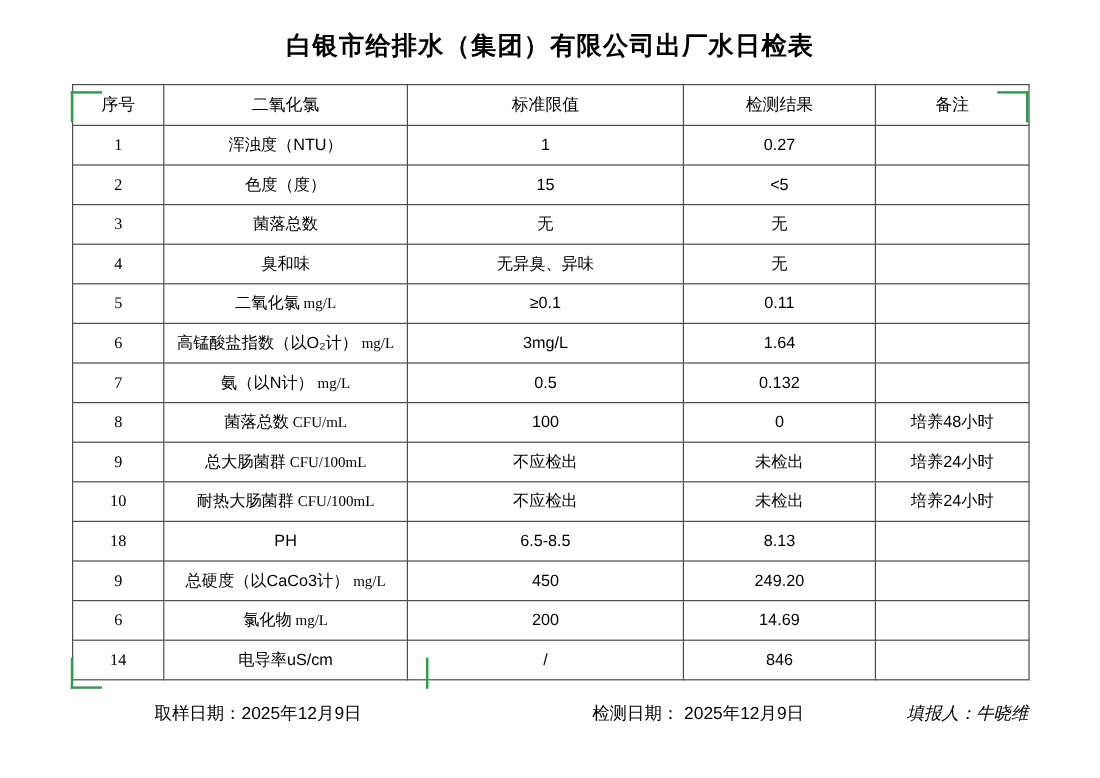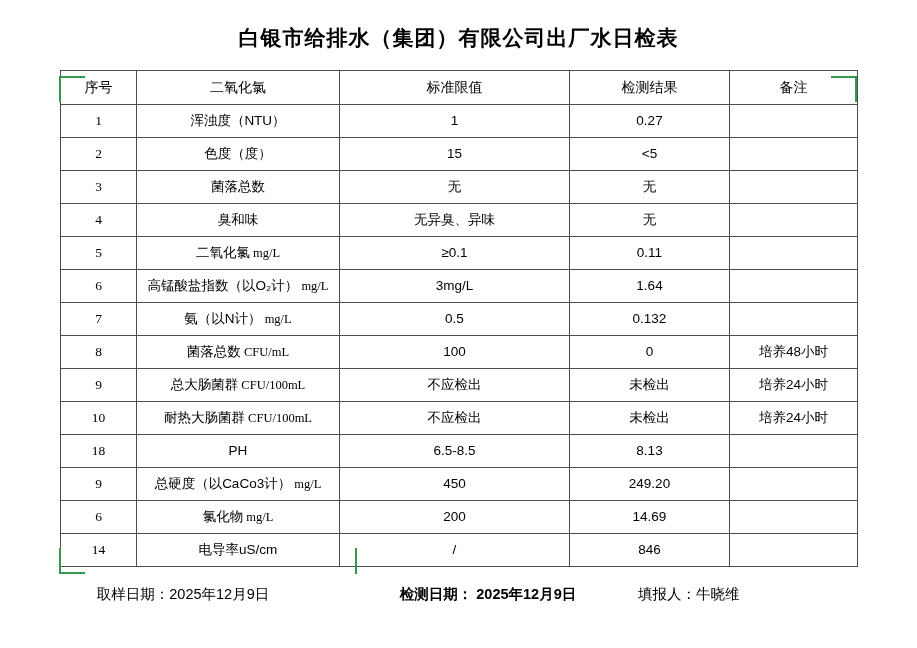--- a/index.html
+++ b/index.html
@@ -59,28 +59,28 @@
   col.c-limit { width: 230px; }
   col.c-result { width: 160px; }
   col.c-remark { width: 128px; }
 
   .item-cell { font-size: 14px; }
   .unit { font-family: "Liberation Serif", serif; font-size: 12.5px; }
   .ser { font-family: "Liberation Serif", serif; }
 
   .footer {
     display: flex;
-    padding: 0 28px;
+    padding: 0 60px;
     box-sizing: border-box;
     margin-top: 14px;
     font-size: 14.5px;
   }
   .footer .f1 { width: 310px; text-align: center; }
-  .footer .f2 { width: 300px; text-align: center; font-weight: bold; }
-  .footer .f3 { width: 187px; text-align: left; }
+  .footer .f2 { width: 300px; text-align: right; }
+  .footer .f3 { width: 187px; text-align: right; font-style: italic; }
 
   
   .guide {
     position: absolute;
     background: #2f9a4a;
   }
   .guide.v-left  { left: 59px;  top: 76px;  width: 2px;  height: 26px; }
   .guide.h-top   { left: 59px;  top: 76px;  width: 26px; height: 2px; }
   .guide.v-right { left: 855px; top: 76px;  width: 2px;  height: 26px; }
   .guide.h-topr  { left: 831px; top: 76px;  width: 26px; height: 2px; }

